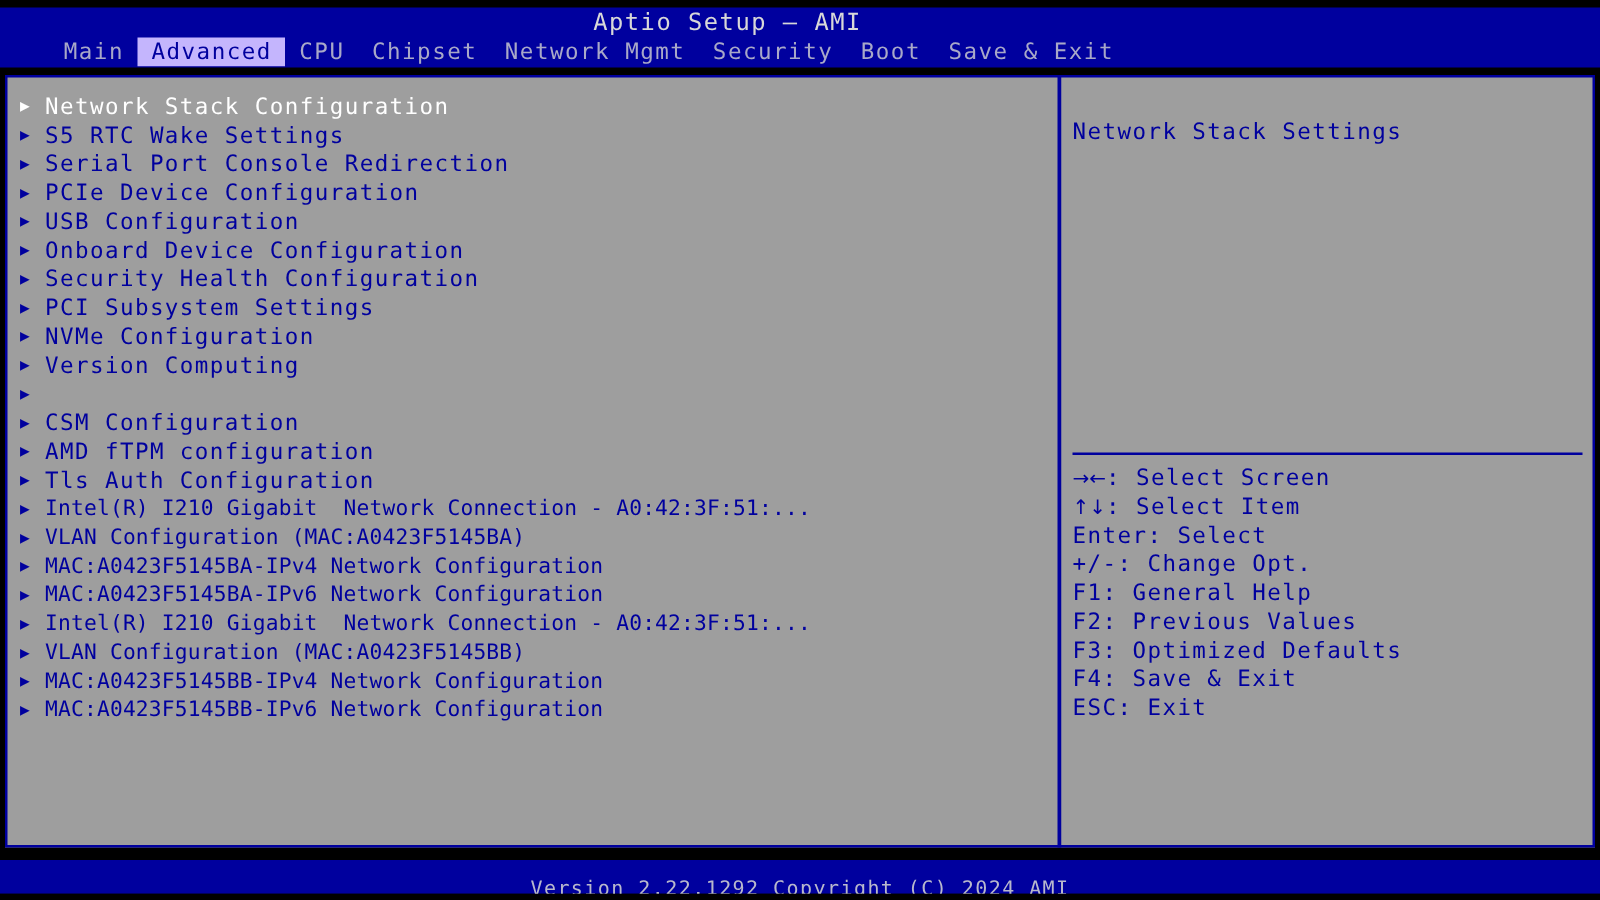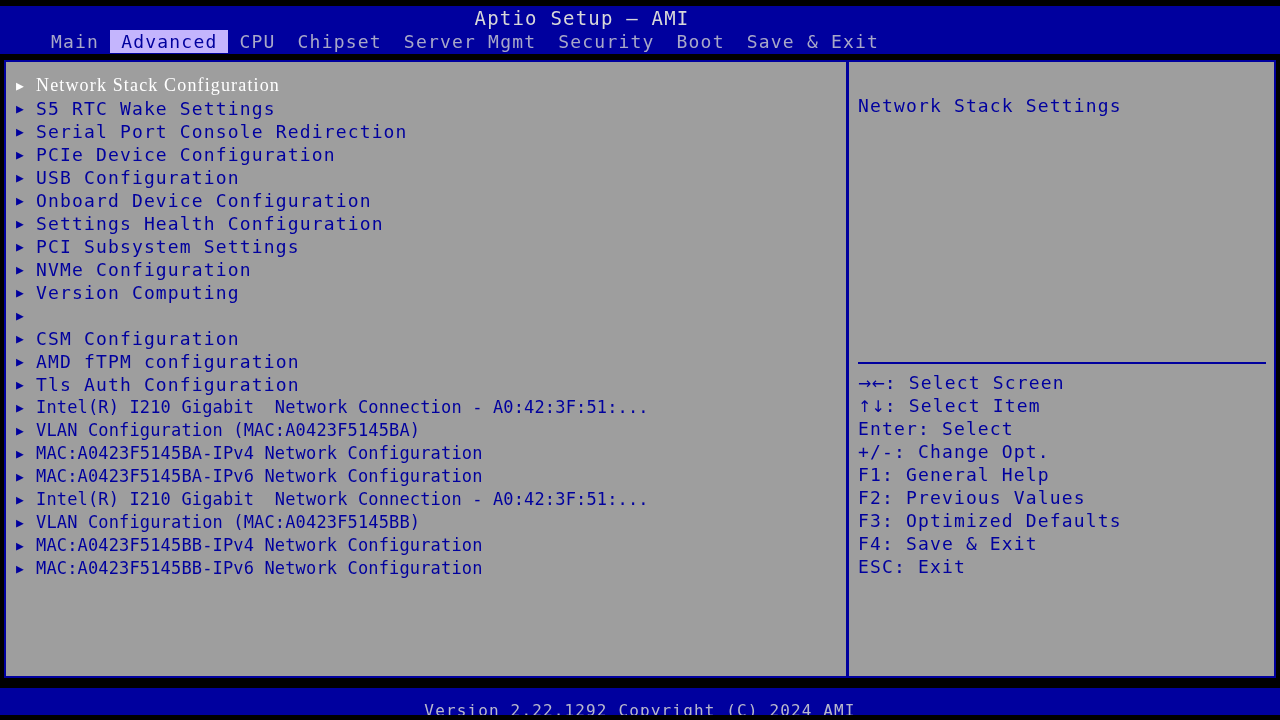--- a/index.html
+++ b/index.html
@@ -112,21 +112,21 @@
     box-sizing: border-box;
   }
   .menu-label {
     color: #00009e;
     font-size: 18px;
     letter-spacing: 1.15px;
     line-height: 23px;
     white-space: pre;
   }
   .menu-row.selected .arrow { color: #ffffff; }
-  .menu-row.selected .menu-label { color: #ffffff; font-family: Liberation Serif, serif; }
+  .menu-row.selected .menu-label { color: #ffffff; }
 
   
   .menu-row.dense .menu-label {
     font-size: 17px;
     letter-spacing: 0.15px;
   }
 
   
   .help-title {
     position: absolute;
@@ -199,37 +199,37 @@
   <div class="top-black"></div>
 
   <div class="header-band"></div>
   <div class="app-title">Aptio Setup – AMI</div>
 
   <div class="tabbar" id="tabbar">
       <div class="tab">Main</div>
       <div class="tab active">Advanced</div>
       <div class="tab">CPU</div>
       <div class="tab">Chipset</div>
-      <div class="tab">Server Mgmt</div>
+      <div class="tab">Network Mgmt</div>
       <div class="tab">Security</div>
       <div class="tab">Boot</div>
       <div class="tab">Save &amp; Exit</div>
     </div>
 
   <div class="frame"></div>
   <div class="divider-v"></div>
 
   <div class="menu-list" id="menulist">
       <div class="menu-row selected"><span class="arrow">▶</span><span class="menu-label">Network Stack Configuration</span></div>
       <div class="menu-row"><span class="arrow">▶</span><span class="menu-label">S5 RTC Wake Settings</span></div>
       <div class="menu-row"><span class="arrow">▶</span><span class="menu-label">Serial Port Console Redirection</span></div>
       <div class="menu-row"><span class="arrow">▶</span><span class="menu-label">PCIe Device Configuration</span></div>
       <div class="menu-row"><span class="arrow">▶</span><span class="menu-label">USB Configuration</span></div>
       <div class="menu-row"><span class="arrow">▶</span><span class="menu-label">Onboard Device Configuration</span></div>
-      <div class="menu-row"><span class="arrow">▶</span><span class="menu-label">Settings Health Configuration</span></div>
+      <div class="menu-row"><span class="arrow">▶</span><span class="menu-label">Security Health Configuration</span></div>
       <div class="menu-row"><span class="arrow">▶</span><span class="menu-label">PCI Subsystem Settings</span></div>
       <div class="menu-row"><span class="arrow">▶</span><span class="menu-label">NVMe Configuration</span></div>
       <div class="menu-row"><span class="arrow">▶</span><span class="menu-label">Version Computing</span></div>
       <div class="menu-row"><span class="arrow">▶</span></div>
       <div class="menu-row"><span class="arrow">▶</span><span class="menu-label">CSM Configuration</span></div>
       <div class="menu-row"><span class="arrow">▶</span><span class="menu-label">AMD fTPM configuration</span></div>
       <div class="menu-row"><span class="arrow">▶</span><span class="menu-label">Tls Auth Configuration</span></div>
       <div class="menu-row dense"><span class="arrow">▶</span><span class="menu-label">Intel(R) I210 Gigabit  Network Connection - A0:42:3F:51:...</span></div>
       <div class="menu-row dense"><span class="arrow">▶</span><span class="menu-label">VLAN Configuration (MAC:A0423F5145BA)</span></div>
       <div class="menu-row dense"><span class="arrow">▶</span><span class="menu-label">MAC:A0423F5145BA-IPv4 Network Configuration</span></div>

